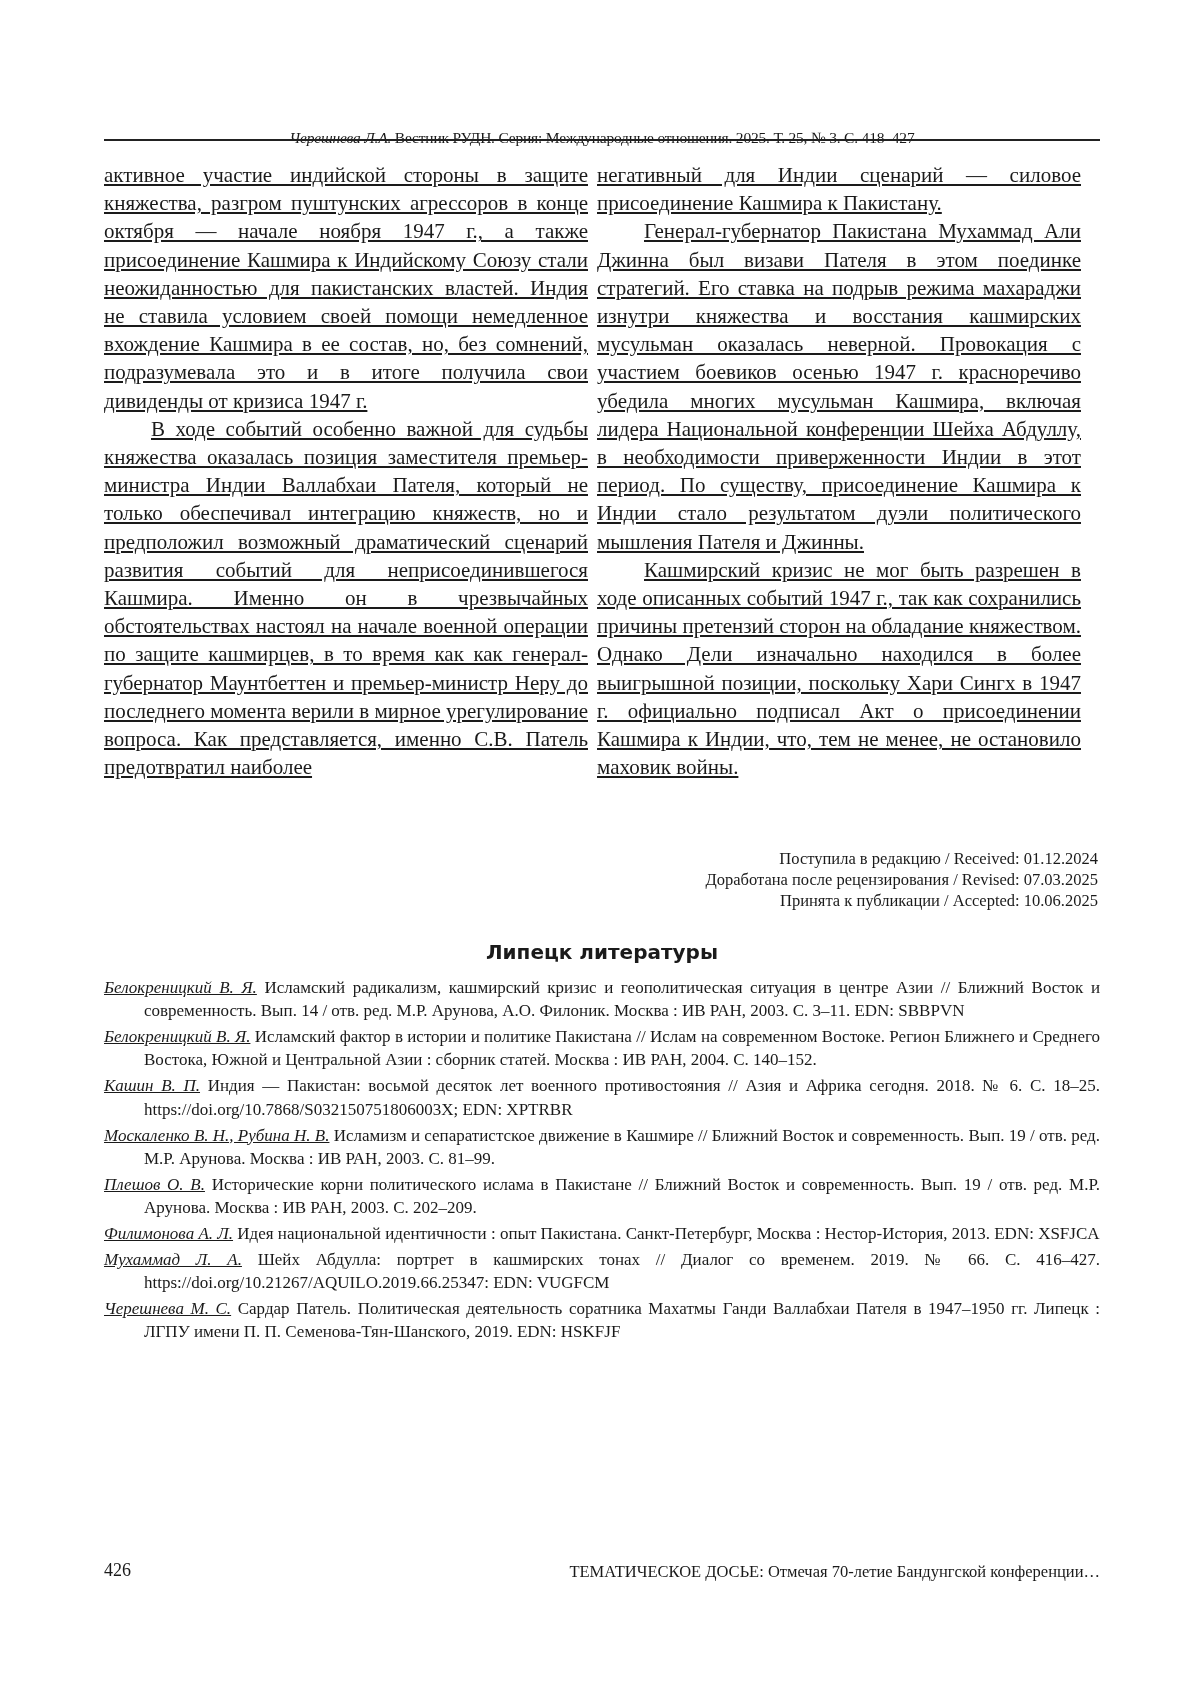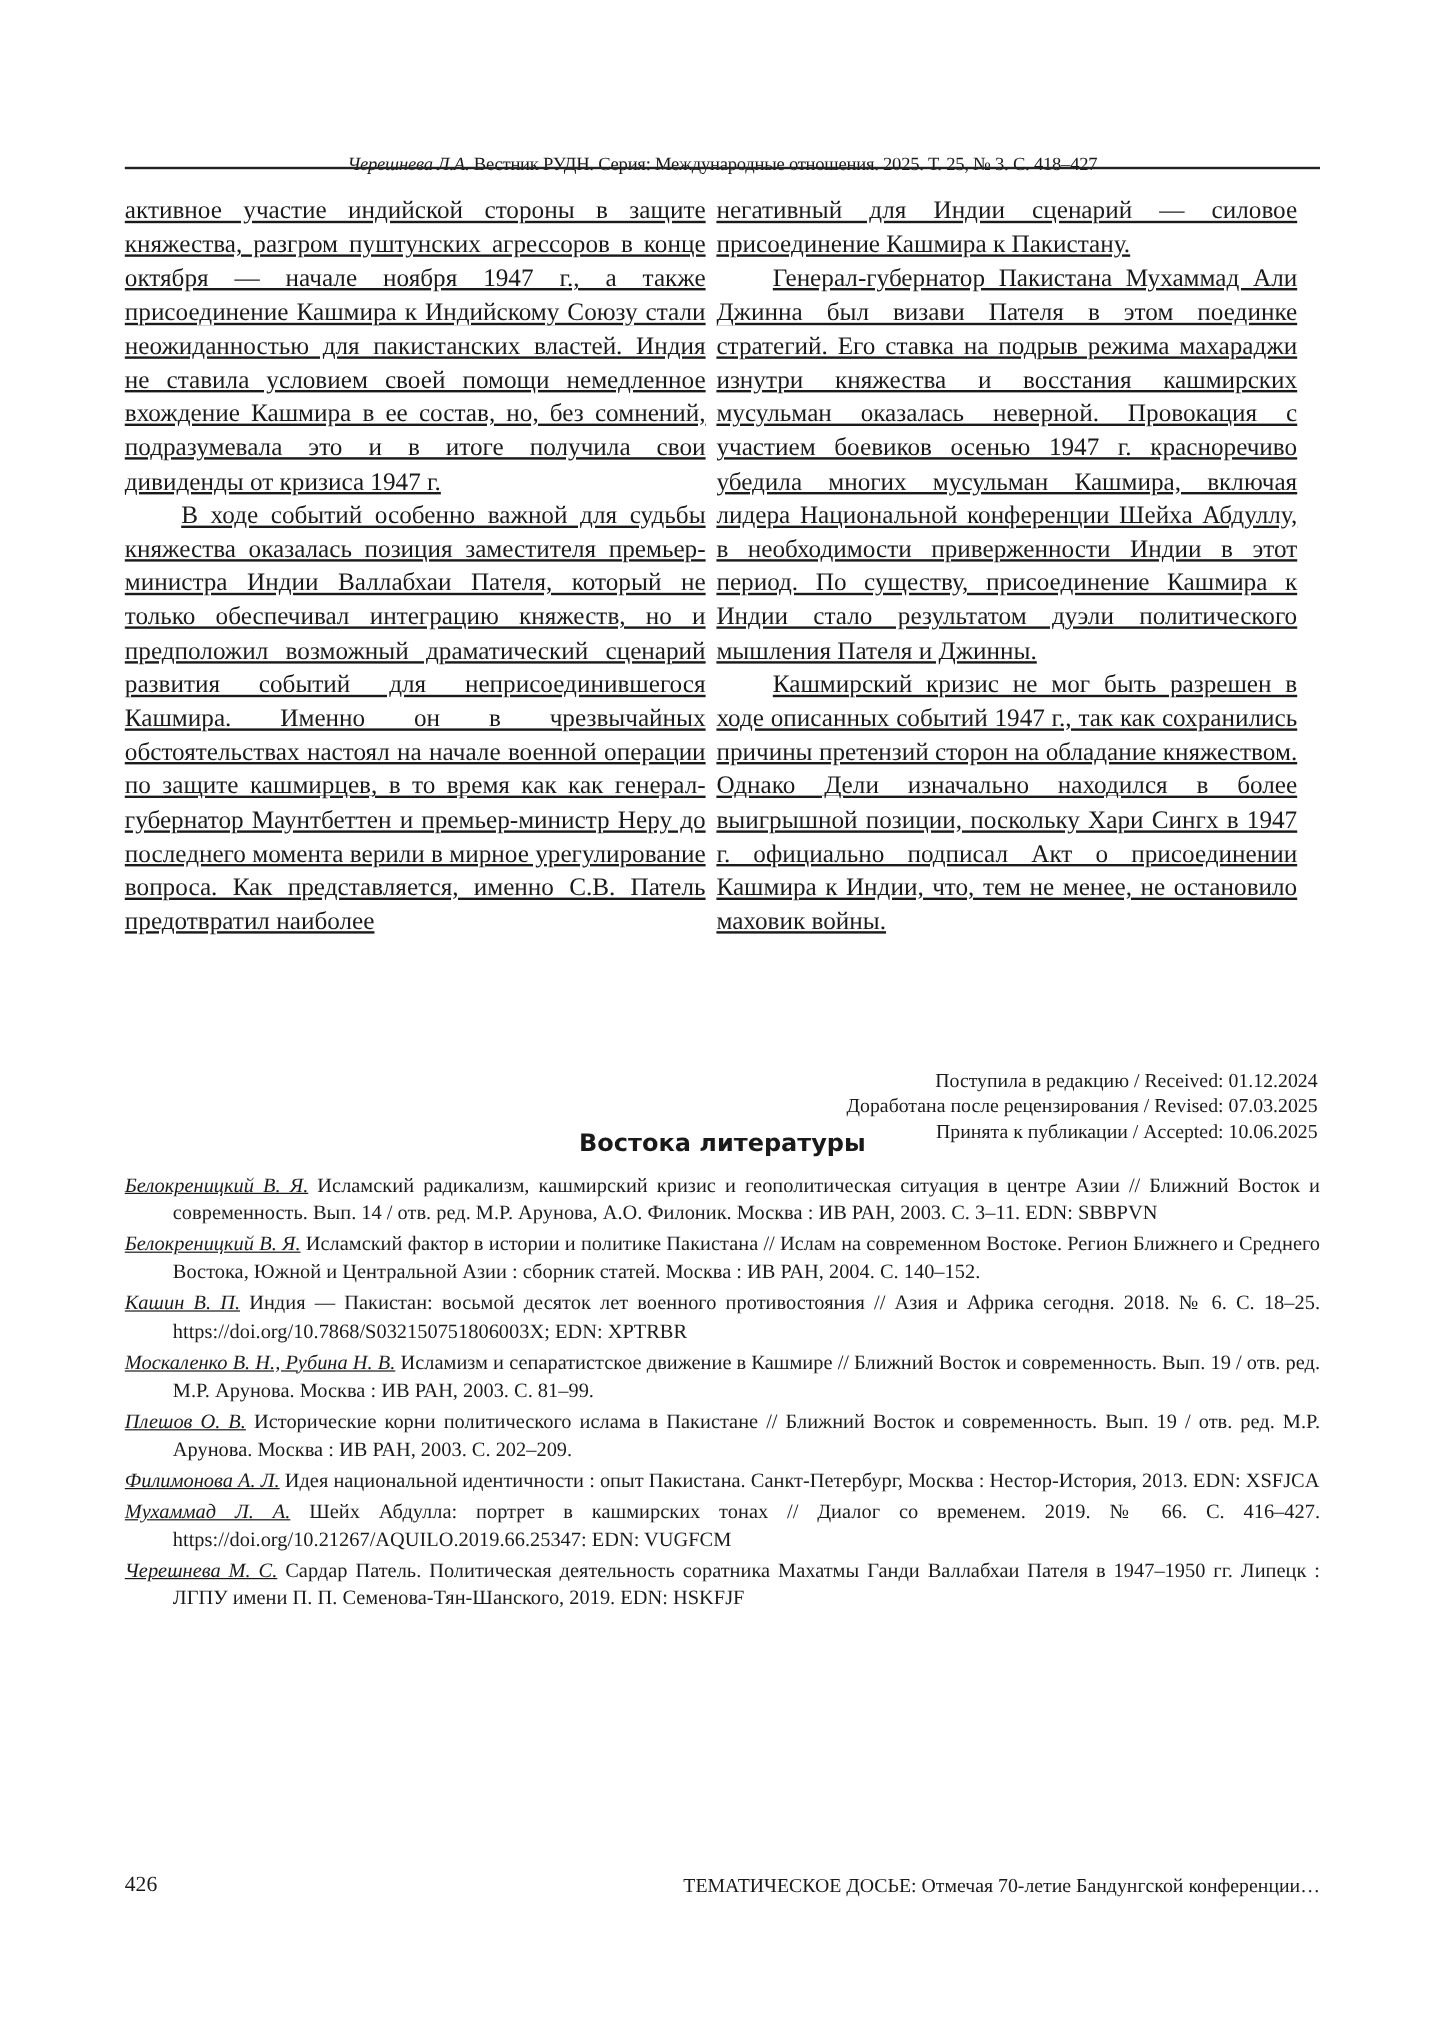--- a/index.html
+++ b/index.html
@@ -9,21 +9,21 @@
                   font-size: 15.5px; letter-spacing: -0.2px; margin-top: 16px; }
   .running-head .au { font-style: italic; }
   .head-rule { position: absolute; left: 104px; width: 996px; top: 139px; height: 2px; background: #222; }
   .col { position: absolute; top: 161px; width: 484px; font-size: 21px; line-height: 28.2px;
          text-align: justify; }
   .col.left { left: 104px; }
   .col.right { left: 597px; }
   .col p { margin: 0; text-decoration: underline; }
   .col p.indent { text-indent: 47px; }
   .dates { position: absolute; left: 560px; width: 538px; top: 848px; text-align: right;
-           font-size: 16.5px; line-height: 21px; margin-top: 42px; }
+           font-size: 16.5px; line-height: 21px; }
   .ref-title { position: absolute; left: 104px; width: 996px; top: 940px; text-align: center;
                font-family: "DejaVu Sans", sans-serif; font-weight: bold; font-size: 20px; }
   .refs { position: absolute; left: 104px; width: 996px; top: 976px; font-size: 17px; line-height: 23.3px; }
   .ref { padding-left: 40px; text-indent: -40px; text-align: justify; margin: 0 0 2.6px 0; }
   .ref .au { font-style: italic; text-decoration: underline; }
   .folio { position: absolute; left: 104px; top: 1560px; font-size: 18px; }
   .foot-title { position: absolute; right: 100px; top: 1562px; font-size: 16.5px; }
 </style>
 </head>
 <body>
@@ -44,21 +44,21 @@
   <p class="indent">Генерал-губернатор Пакистана Мухаммад Али Джинна был визави Пателя в этом поединке стратегий. Его ставка на подрыв режима махараджи изнутри княжества и восстания кашмирских мусульман оказалась неверной. Провокация с участием боевиков осенью 1947 г. красноречиво убедила многих мусульман Кашмира, включая лидера Национальной конференции Шейха Абдуллу, в необходимости приверженности Индии в этот период. По существу, присоединение Кашмира к Индии стало результатом дуэли политического мышления Пателя и Джинны.</p>
   <p class="indent">Кашмирский кризис не мог быть разрешен в ходе описанных событий 1947 г., так как сохранились причины претензий сторон на обладание княжеством. Однако Дели изначально находился в более выигрышной позиции, поскольку Хари Сингх в 1947 г. официально подписал Акт о присоединении Кашмира к Индии, что, тем не менее, не остановило маховик войны.</p>
 </div>
 
 <div class="dates">
   <div>Поступила в редакцию / Received: 01.12.2024</div>
   <div>Доработана после рецензирования / Revised: 07.03.2025</div>
   <div>Принята к публикации / Accepted: 10.06.2025</div>
 </div>
 
-<div class="ref-title">Востока литературы</div>
+<div class="ref-title">Липецк литературы</div>
 
 <div class="refs">
   <p class="ref"><span class="au">Белокреницкий В. Я.</span><span> Исламский радикализм, кашмирский кризис и геополитическая ситуация в центре Азии // Ближний Восток и современность. Вып. 14 / отв. ред. М.Р. Арунова, А.О. Филоник. Москва : ИВ РАН, 2003. С. 3–11. EDN: SBBPVN</span></p>
   <p class="ref"><span class="au">Белокреницкий В. Я.</span><span> Исламский фактор в истории и политике Пакистана // Ислам на современном Востоке. Регион Ближнего и Среднего Востока, Южной и Центральной Азии : сборник статей. Москва : ИВ РАН, 2004. С. 140–152.</span></p>
   <p class="ref"><span class="au">Кашин В. П.</span><span> Индия — Пакистан: восьмой десяток лет военного противостояния // Азия и Африка сегодня. 2018. № 6. С. 18–25. https://doi.org/10.7868/S032150751806003X; EDN: XPTRBR</span></p>
   <p class="ref"><span class="au">Москаленко В. Н., Рубина Н. В.</span><span> Исламизм и сепаратистское движение в Кашмире // Ближний Восток и современность. Вып. 19 / отв. ред. М.Р. Арунова. Москва : ИВ РАН, 2003. С. 81–99.</span></p>
   <p class="ref"><span class="au">Плешов О. В.</span><span> Исторические корни политического ислама в Пакистане // Ближний Восток и современность. Вып. 19 / отв. ред. М.Р. Арунова. Москва : ИВ РАН, 2003. С. 202–209.</span></p>
   <p class="ref"><span class="au">Филимонова А. Л.</span><span> Идея национальной идентичности : опыт Пакистана. Санкт-Петербург, Москва : Нестор-История, 2013. EDN: XSFJCA</span></p>
   <p class="ref"><span class="au">Мухаммад Л. А.</span><span> Шейх Абдулла: портрет в кашмирских тонах // Диалог со временем. 2019. № 66. С. 416–427. https://doi.org/10.21267/AQUILO.2019.66.25347: EDN: VUGFCM</span></p>
   <p class="ref"><span class="au">Черешнева М. С.</span><span> Сардар Патель. Политическая деятельность соратника Махатмы Ганди Валлабхаи Пателя в 1947–1950 гг. Липецк : ЛГПУ имени П. П. Семенова-Тян-Шанского, 2019. EDN: HSKFJF</span></p>

